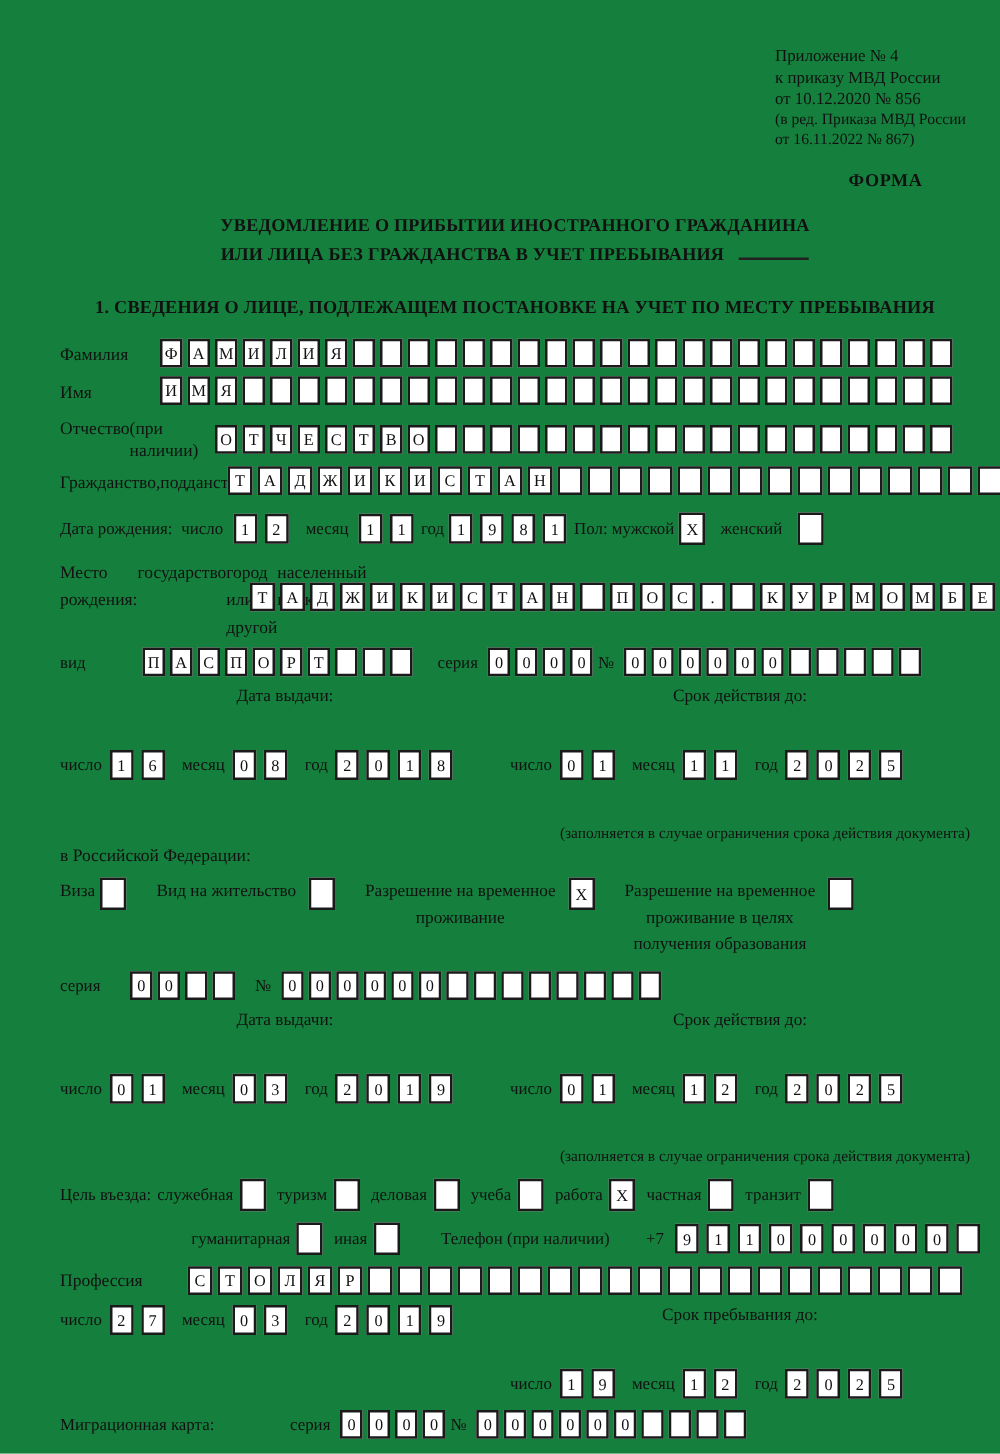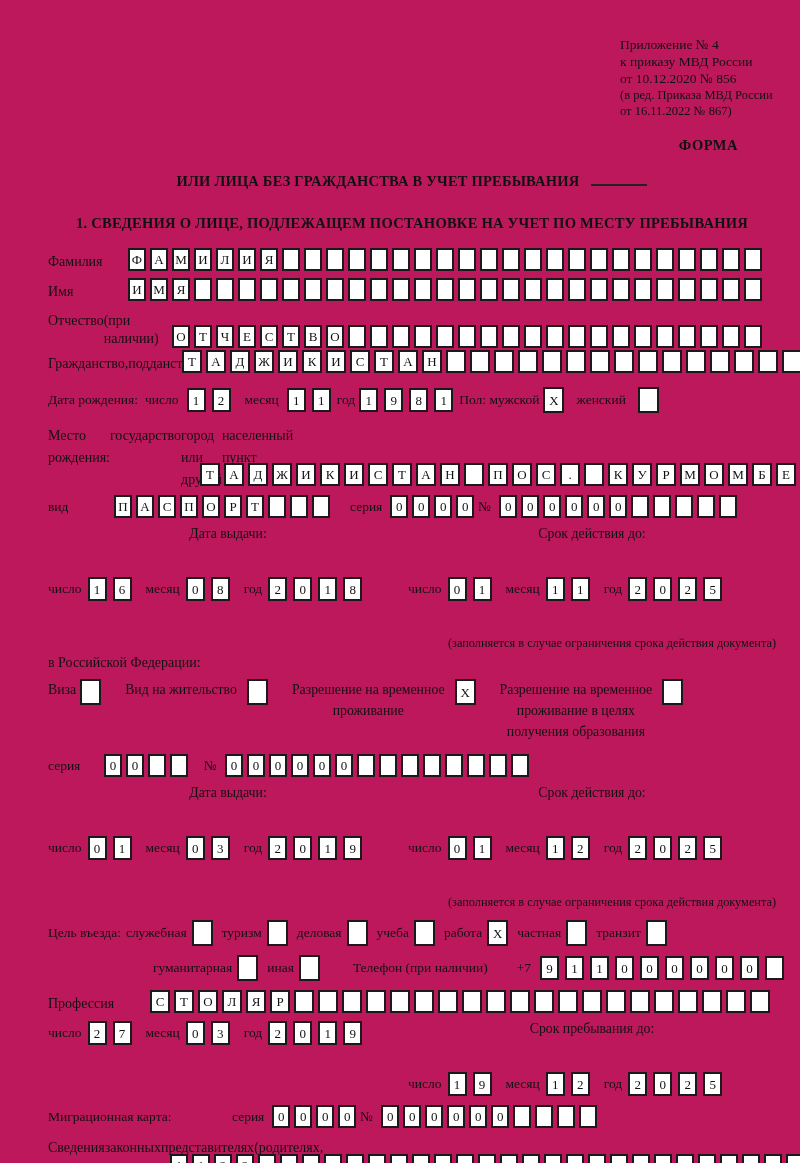--- a/index.html
+++ b/index.html
@@ -1,32 +1,32 @@
 <!DOCTYPE html>
 <html><head>
 <meta charset="utf-8">
 <style>
   html,body{margin:0;padding:0;background:#fff;}
   .page{
     width:800px;height:1163px;box-sizing:border-box;
     padding:36px 24px 10px 48px;
     font-family:"Liberation Serif","DejaVu Serif",serif;
-    color:#111;background:#be185d;overflow:hidden;position:relative;
+    color:#111;background:#15803d;overflow:hidden;position:relative;
   }
   
   .hdr{margin-left:572px;font-size:13.5px;line-height:17px;}
   .hdr .sub{font-size:12.5px;line-height:16px;}
   .hdr .sub:first-of-type{margin-top:5px;}
   .forma{font-weight:bold;font-size:14.5px;text-align:right;padding-right:38px;margin-top:18px;letter-spacing:.5px;}
   
   .title{margin-top:16px;text-align:center;font-weight:bold;font-size:14.5px;line-height:23px;letter-spacing:.2px;}
   .blank{display:inline-block;width:56px;border-bottom:2.5px solid #222;height:12px;margin-left:12px;}
   .sec-heading{margin-top:22px;text-align:center;font-weight:bold;font-size:14.6px;letter-spacing:.2px;white-space:nowrap;}
   
-  .frow{display:flex;align-items:flex-end;margin-top:7px;}
+  .frow{display:flex;align-items:center;margin-top:7px;}
   .flabel{flex:none;font-size:14px;line-height:18px;padding-top:4px;}
   .stack{display:flex;flex-direction:row;}
   .stack .cellrow{margin-bottom:5px;}
   
   .cells{display:flex;flex:none;}
   .cell{
     flex:none;width:14px;height:19px;border:2px solid #1a1a1a;margin-right:4px;
     display:flex;align-items:center;justify-content:center;
     font-size:13px;line-height:1;background:#fff;
   }
@@ -67,20 +67,21 @@
     <div>Приложение № 4</div>
     <div>к приказу МВД России</div>
     <div>от 10.12.2020 № 856</div>
     <div class="sub">(в ред. Приказа МВД России</div>
     <div class="sub">от 16.11.2022 № 867)</div>
   </div>
 
   <div class="forma">ФОРМА</div>
 
   <div class="title">
+    <div>УВЕДОМЛЕНИЕ О ПРИБЫТИИ ИНОСТРАННОГО ГРАЖДАНИНА</div>
     <div><span>ИЛИ ЛИЦА БЕЗ ГРАЖДАНСТВА В УЧЕТ ПРЕБЫВАНИЯ</span><span class="blank"></span></div>
   </div>
 
   <div class="sec-heading">1. СВЕДЕНИЯ О ЛИЦЕ, ПОДЛЕЖАЩЕМ ПОСТАНОВКЕ НА УЧЕТ ПО МЕСТУ ПРЕБЫВАНИЯ</div>
 
   <div class="frow" style="margin-top:16px;">
     <div class="flabel" style="width:80px;">Фамилия</div>
     <div class="cells">
         <span class="cell">Ф</span>
         <span class="cell">А</span>

